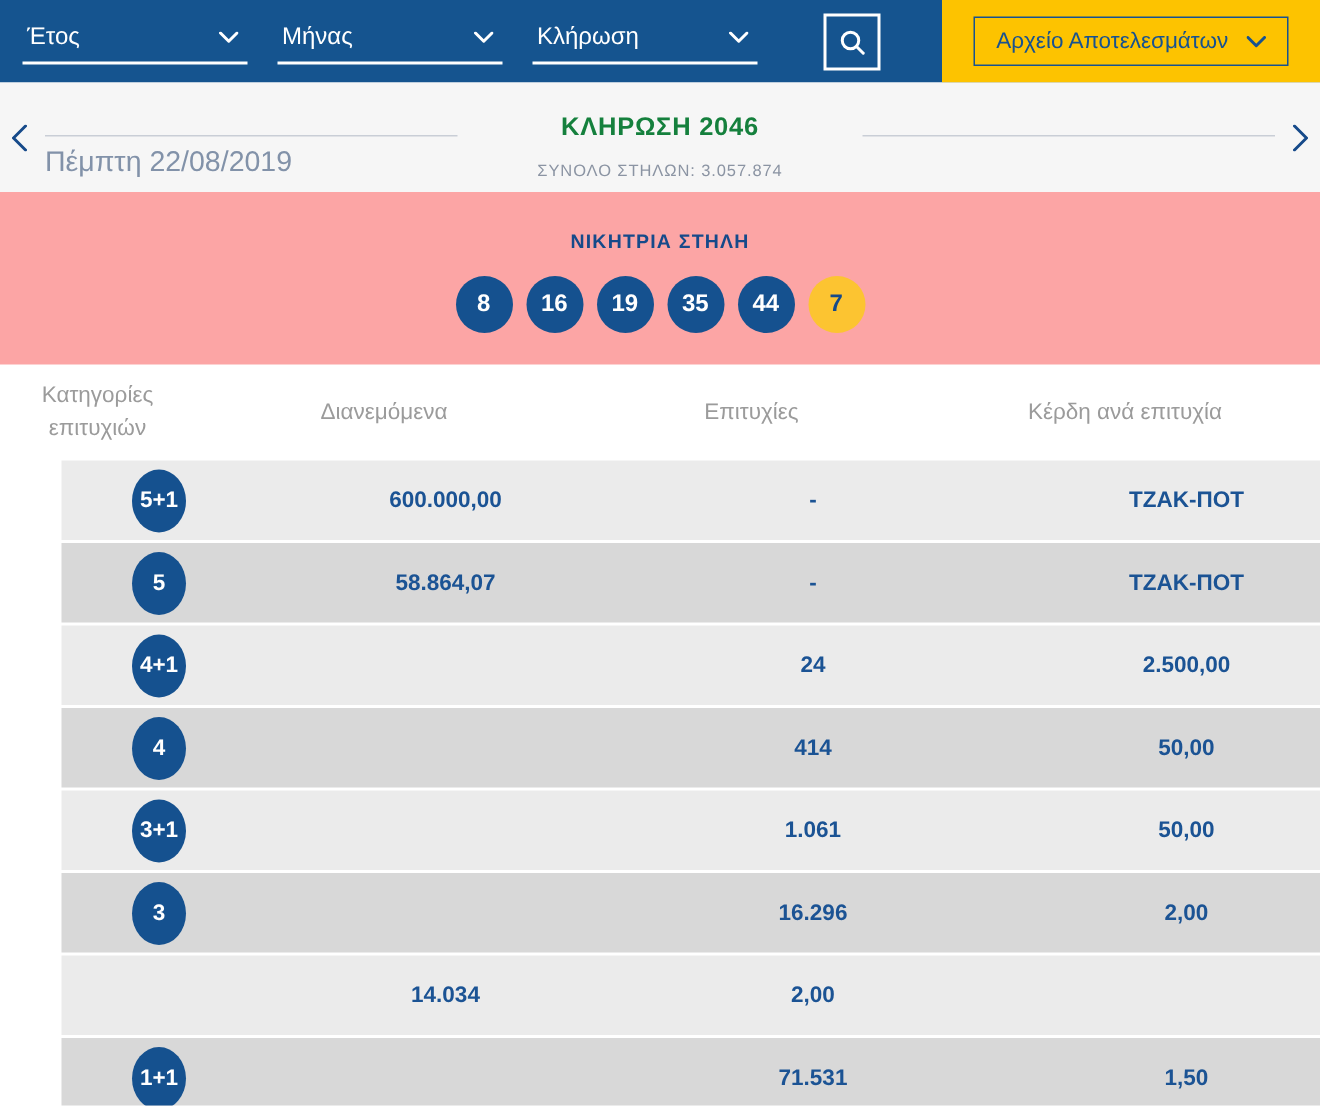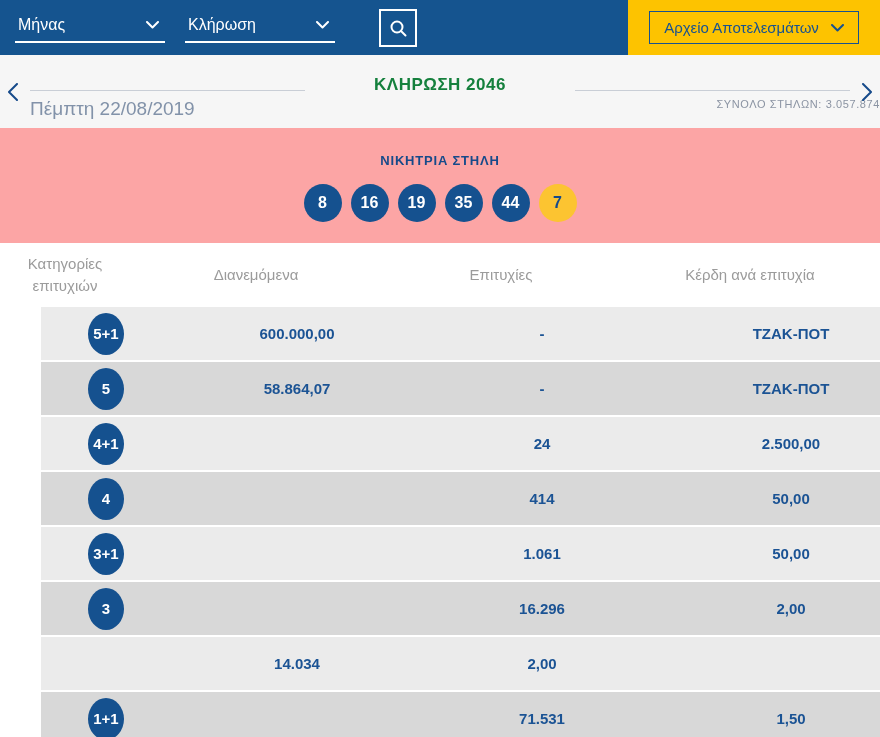--- a/index.html
+++ b/index.html
@@ -27,21 +27,21 @@
   .nav-chevron { position:absolute; top:28px; background:none; border:none; cursor:pointer;
                  display:flex; align-items:center; }
   .nav-prev { left:8px; }
   .nav-next { right:8px; }
   .rule { position:absolute; top:35px; width:275px; height:1px; background:#c9ced6; }
   .rule-left { left:30px; }
   .rule-right { right:30px; }
   .draw-date { position:absolute; left:30px; top:43px; font-size:19px; color:#8292a9; }
   .draw-center { position:absolute; left:0; right:0; top:20px; text-align:center; }
   .draw-title { font-size:17px; font-weight:bold; color:#15803d; letter-spacing:0.5px; }
-  .draw-subtitle { margin-top:3px; font-size:11px; color:#8b94a3; letter-spacing:0.6px;text-align:right; }
+  .draw-subtitle { margin-top:13px; font-size:11px; color:#8b94a3; letter-spacing:0.6px; }
 
   
   .winning { height:115px; background:#fca5a5; text-align:center; padding-top:25px; }
   .winning-label { font-size:13px; font-weight:bold; color:#164a8a; letter-spacing:0.8px; }
   .balls { margin-top:16px; display:flex; justify-content:center; gap:9px; }
   .ball { width:38px; height:38px; border-radius:50%; background:#15518f; color:#fff;
           font-size:16px; font-weight:bold; display:flex; align-items:center;
           justify-content:center; }
   .ball.joker { background:#fcc431; color:#164a8a; }
 
@@ -57,20 +57,26 @@
   .cell { text-align:center; font-size:15px; font-weight:bold; color:#1b5394; }
   .badge { display:inline-flex; width:36px; height:42px; border-radius:50%;
            background:#15518f; color:#fff; font-size:15px; font-weight:bold;
            align-items:center; justify-content:center; }
 </style>
 </head>
 <body>
 
 <div class="topbar">
   <div class="filters">
+    <div class="dropdown">
+      <span>Έτος</span>
+      <svg width="13" height="8" viewBox="0 0 13 8">
+          <polyline points="1,1 6.5,6.5 12,1" fill="none" stroke="#fff" stroke-width="2" stroke-linecap="round" stroke-linejoin="round"></polyline>
+        </svg>
+    </div>
     <div class="dropdown">
       <span>Μήνας</span>
       <svg width="13" height="8" viewBox="0 0 13 8">
           <polyline points="1,1 6.5,6.5 12,1" fill="none" stroke="#fff" stroke-width="2" stroke-linecap="round" stroke-linejoin="round"></polyline>
         </svg>
     </div>
     <div class="dropdown">
       <span>Κλήρωση</span>
       <svg width="13" height="8" viewBox="0 0 13 8">
           <polyline points="1,1 6.5,6.5 12,1" fill="none" stroke="#fff" stroke-width="2" stroke-linecap="round" stroke-linejoin="round"></polyline>

